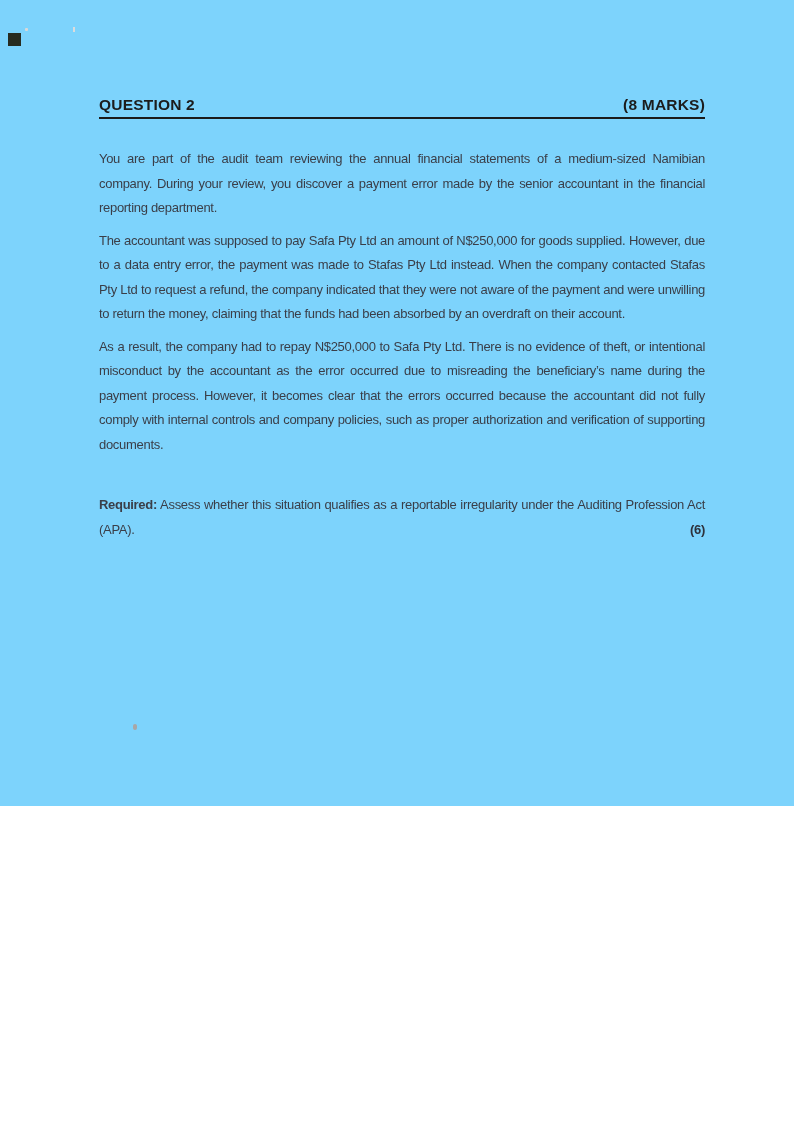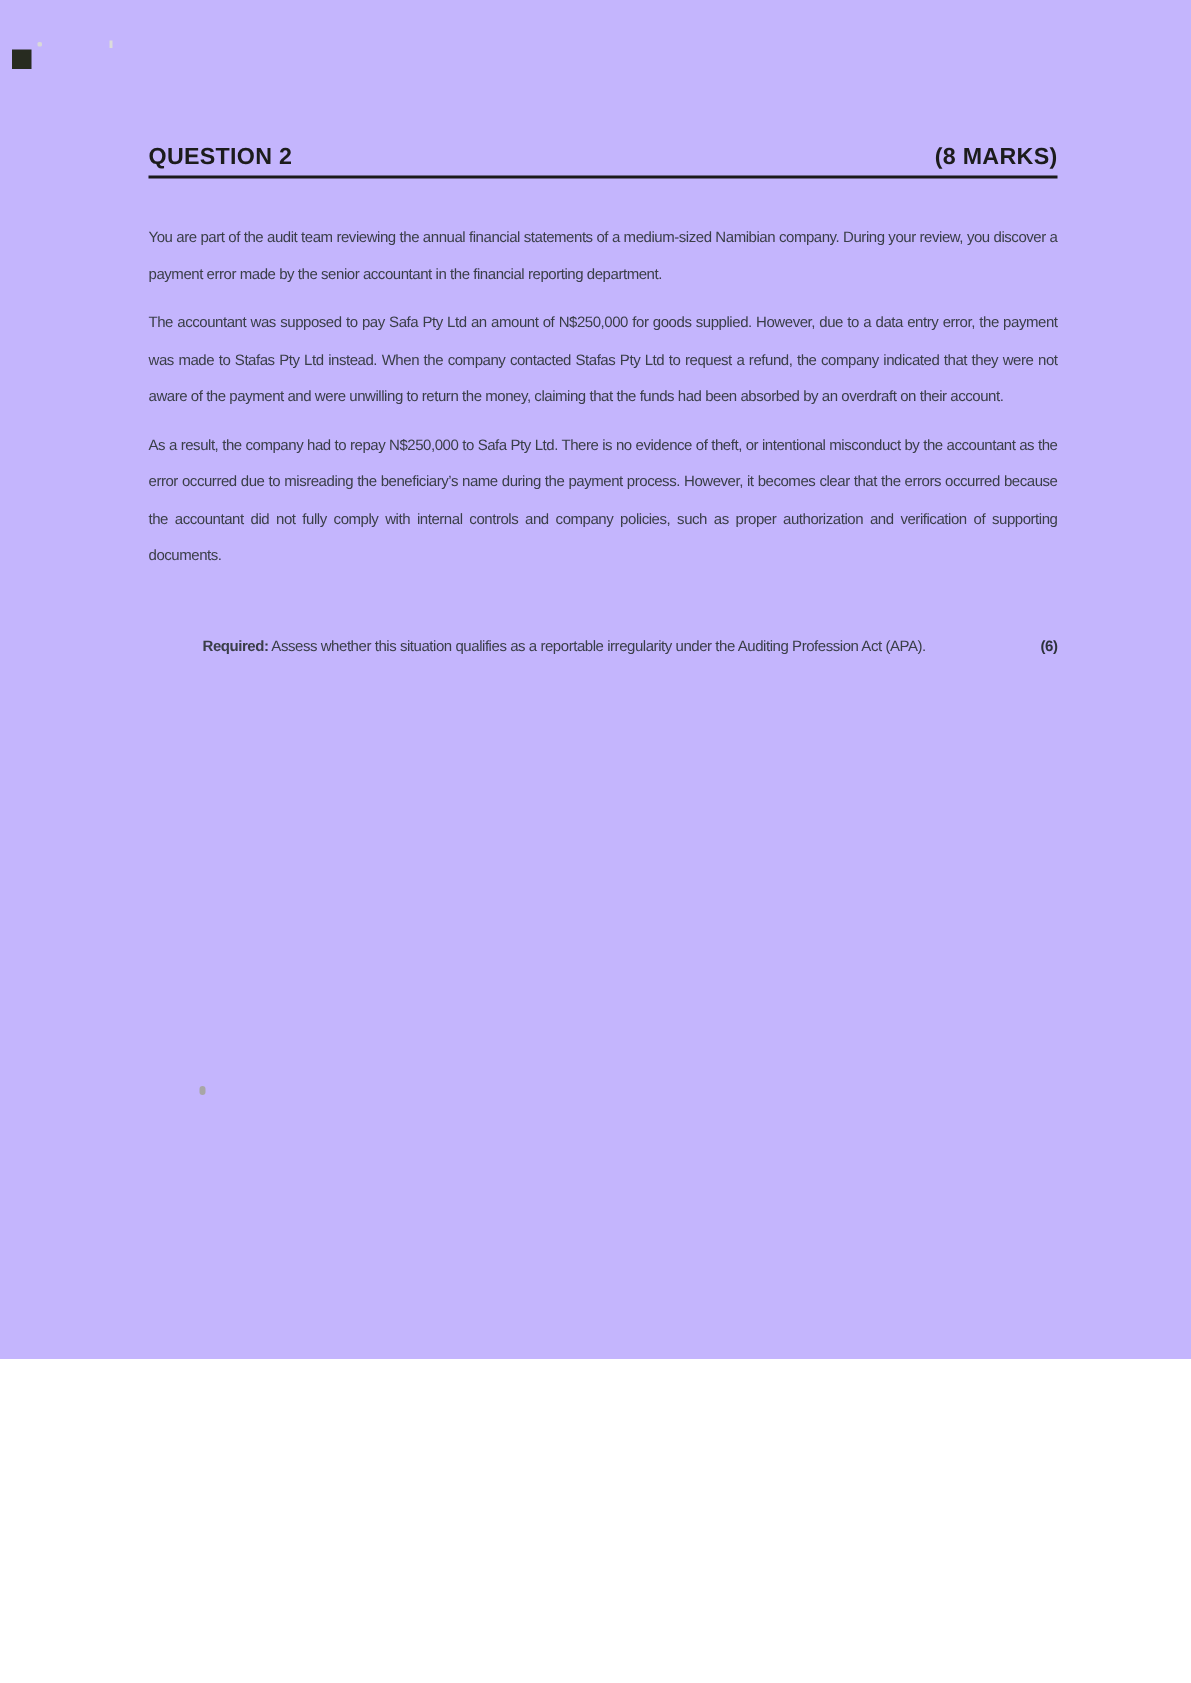--- a/index.html
+++ b/index.html
@@ -3,22 +3,22 @@
 <meta charset="utf-8">
 <style>
   html, body {
     margin: 0;
     padding: 0;
     background: #ffffff;
   }
   .page {
     position: relative;
     width: 794px;
-    height: 906px;
-    background: #c4b5fd;
+    height: 806px;
+    background: #7dd3fc;
     font-family: "Liberation Sans", sans-serif;
     overflow: hidden;
   }
   
   .artifact { position: absolute; }
   .artifact.square {
     left: 8px; top: 33px; width: 13px; height: 13px;
     background: #272b20;
   }
   .artifact.speck-a {
@@ -44,34 +44,33 @@
     justify-content: space-between;
     align-items: flex-end;
     font-size: 15.5px;
     font-weight: bold;
     color: #1c1c1c;
     letter-spacing: 0.2px;
     border-bottom: 2.5px solid #1a1a1a;
     padding-bottom: 3px;
   }
   .para {
-    font-size: 10px;
+    font-size: 13px;
     line-height: 24.5px;
     letter-spacing: -0.3px;
     color: #3a3e48;
     text-align: justify;
     margin: 0 0 8px 0;
   }
   .para.first {
     margin-top: 28px;
   }
   .para.required {
     position: relative;
     margin-top: 36px;
-    margin-left: 36px;
   }
   .para.required .req-label {
     font-weight: bold;
   }
   .para.required .req-marks {
     position: absolute;
     right: 0;
     bottom: 0;
     font-weight: bold;
     color: #2e323c;

